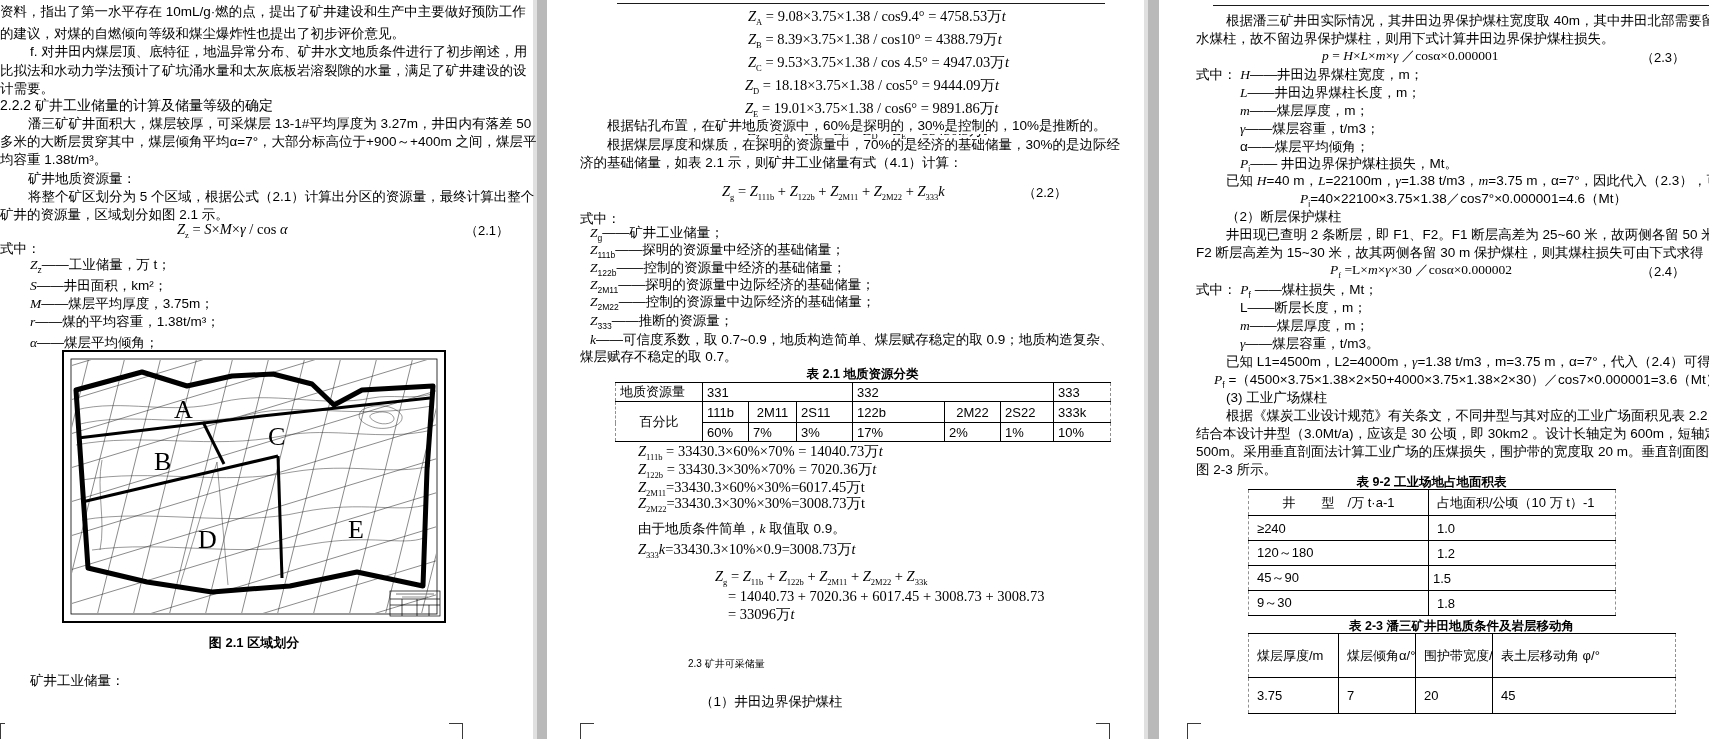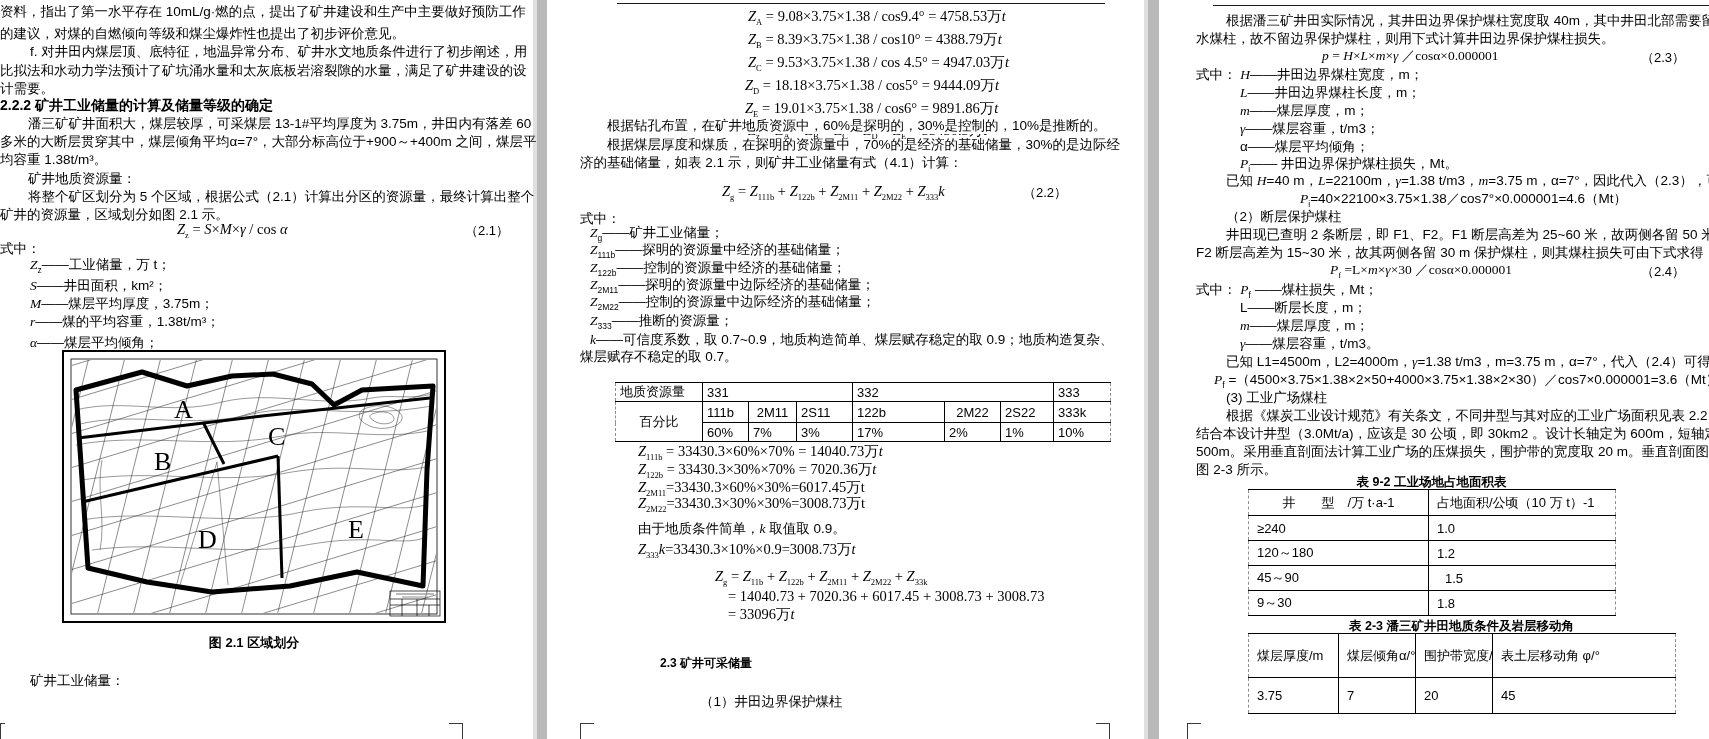--- a/index.html
+++ b/index.html
@@ -2,21 +2,21 @@
 <html><head>
 <meta charset="utf-8">
 <style>
   html,body{margin:0;padding:0;background:#fff;}
   .canvas{position:relative;width:1709px;height:739px;background:#ffffff;overflow:hidden;
           font-family:"Liberation Sans",sans-serif;color:#000;}
   .page{position:absolute;top:0;height:739px;background:#fff;}
   .gutter{position:absolute;top:0;height:739px;background:#b9b9b9;border-left:4px solid #e0e0e0;}
   .topline{position:absolute;border-top:1.6px solid #1a1a1a;height:0;}
   .ln{position:absolute;white-space:nowrap;font-size:13.5px;line-height:17px;}
-  .b{font-weight:bold;}
+  .b{font-weight:normal;}
   .fm{font-family:"Liberation Serif",serif;font-size:14.5px;text-align:right;}
   .v{font-family:"Liberation Serif",serif;font-style:italic;}
   sub{font-size:8.5px;line-height:0;}
   .eqno{position:absolute;font-size:13px;white-space:nowrap;}
   .cap{position:absolute;text-align:center;font-weight:bold;font-size:13px;}
   .ttl{position:absolute;text-align:center;font-weight:bold;font-size:12.5px;white-space:nowrap;}
   table{border-collapse:collapse;position:absolute;table-layout:fixed;background:#fff;}
   td{border:1px solid #000;font-size:13px;font-weight:normal;text-align:left;
      padding:0 4px;overflow:hidden;white-space:nowrap;}
   td.ctr{text-align:center;}
@@ -41,21 +41,21 @@
 
   <div class="topline" style="left:617px;top:3px;width:488px;"></div>
   <div class="topline" style="left:1213px;top:5px;width:496px;"></div>
 
   <div class="ln" style="left:0;top:3px">资料，指出了第一水平存在 10mL/g·燃的点，提出了矿井建设和生产中主要做好预防工作</div>
   <div class="ln" style="left:0;top:25px">的建议，对煤的自燃倾向等级和煤尘爆炸性也提出了初步评价意见。</div>
   <div class="ln" style="left:0;top:62px">比拟法和水动力学法预计了矿坑涌水量和太灰底板岩溶裂隙的水量，满足了矿井建设的设</div>
   <div class="ln" style="left:30px;top:43px">f. 对井田内煤层顶、底特征，地温异常分布、矿井水文地质条件进行了初步阐述，用</div>
   <div class="ln" style="left:0;top:80px">计需要。</div>
   <div class="ln b" style="left:0;top:97px;font-size:14px">2.2.2 矿井工业储量的计算及储量等级的确定</div>
-  <div class="ln" style="left:28px;top:115px">潘三矿矿井面积大，煤层较厚，可采煤层 13-1#平均厚度为 3.75m，井田内有落差 60</div>
+  <div class="ln" style="left:28px;top:115px">潘三矿矿井面积大，煤层较厚，可采煤层 13-1#平均厚度为 3.27m，井田内有落差 50</div>
   <div class="ln" style="left:0;top:133px">多米的大断层贯穿其中，煤层倾角平均α=7°，大部分标高位于+900～+400m 之间，煤层平</div>
   <div class="ln" style="left:0;top:151px">均容重 1.38t/m³。</div>
   <div class="ln" style="left:28px;top:170px">矿井地质资源量：</div>
   <div class="ln" style="left:28px;top:188px">将整个矿区划分为 5 个区域，根据公式（2.1）计算出分区的资源量，最终计算出整个</div>
   <div class="ln" style="left:0;top:206px">矿井的资源量，区域划分如图 2.1 示。</div>
   <div class="ln fm" style="left:177px;top:221px"><span class="v">Z</span><sub>z</sub><span> = </span><span class="v">S</span><span>×</span><span class="v">M</span><span>×</span><span class="v">γ</span><span> / cos </span><span class="v">α</span></div>
   <div class="eqno" style="left:465px;top:222px">（2.1）</div>
   <div class="ln" style="left:0;top:240px">式中：</div>
   <div class="ln" style="left:30px;top:256px"><span class="v">Z</span><sub>z</sub><span>——工业储量，万 t；</span></div>
   <div class="ln" style="left:30px;top:277px"><span class="v">S</span><span>——井田面积，km²；</span></div>
@@ -151,20 +151,21 @@
   <div class="eqno" style="left:1023px;top:184px">（2.2）</div>
   <div class="ln" style="left:580px;top:210px">式中：</div>
   <div class="ln" style="left:590px;top:224px"><span class="v">Z</span><sub>g</sub><span>——矿井工业储量；</span></div>
   <div class="ln" style="left:590px;top:241px"><span class="v">Z</span><sub>111b</sub><span>——探明的资源量中经济的基础储量；</span></div>
   <div class="ln" style="left:590px;top:259px"><span class="v">Z</span><sub>122b</sub><span>——控制的资源量中经济的基础储量；</span></div>
   <div class="ln" style="left:590px;top:276px"><span class="v">Z</span><sub>2M11</sub><span>——探明的资源量中边际经济的基础储量；</span></div>
   <div class="ln" style="left:590px;top:293px"><span class="v">Z</span><sub>2M22</sub><span>——控制的资源量中边际经济的基础储量；</span></div>
   <div class="ln" style="left:590px;top:312px"><span class="v">Z</span><sub>333</sub><span>——推断的资源量；</span></div>
   <div class="ln" style="left:590px;top:331px"><span class="v">k</span><span>——可信度系数，取 0.7~0.9，地质构造简单、煤层赋存稳定的取 0.9；地质构造复杂、</span></div>
   <div class="ln" style="left:580px;top:348px">煤层赋存不稳定的取 0.7。</div>
+  <div class="ttl" style="left:615px;top:366px;width:495px">表 2.1  地质资源分类</div>
 
   <table style="left:615px;top:382px;width:495px">
     <colgroup>
         <col style="width:87px">
         <col style="width:46px">
         <col style="width:48px">
         <col style="width:56px">
               <col style="width:92px">
         <col style="width:56px">
         <col style="width:53px">
@@ -201,39 +202,39 @@
 
   <div class="ln fm" style="left:638px;top:443px"><span class="v">Z</span><sub>111b</sub><span> = 33430.3×60%×70% = 14040.73万</span><span class="v">t</span></div>
   <div class="ln fm" style="left:638px;top:461px"><span class="v">Z</span><sub>122b</sub><span> = 33430.3×30%×70% = 7020.36万</span><span class="v">t</span></div>
   <div class="ln fm" style="left:638px;top:479px"><span class="v">Z</span><sub>2M11</sub><span>=33430.3×60%×30%=6017.45万t</span></div>
   <div class="ln fm" style="left:638px;top:495px"><span class="v">Z</span><sub>2M22</sub><span>=33430.3×30%×30%=3008.73万t</span></div>
   <div class="ln" style="left:638px;top:520px"><span>由于地质条件简单，</span><span class="v">k</span><span> 取值取 0.9。</span></div>
   <div class="ln fm" style="left:638px;top:541px"><span class="v">Z</span><sub>333</sub><span class="v">k</span><span>=33430.3×10%×0.9=3008.73万</span><span class="v">t</span></div>
   <div class="ln fm" style="left:715px;top:568px"><span class="v">Z</span><sub>g</sub><span> = </span><span class="v">Z</span><sub>11b</sub><span> + </span><span class="v">Z</span><sub>122b</sub><span> + </span><span class="v">Z</span><sub>2M11</sub><span> + </span><span class="v">Z</span><sub>2M22</sub><span> + </span><span class="v">Z</span><sub>33k</sub></div>
   <div class="ln fm" style="left:728px;top:588px"><span>= 14040.73 + 7020.36 + 6017.45 + 3008.73 + 3008.73</span></div>
   <div class="ln fm" style="left:728px;top:606px"><span>= 33096万</span><span class="v">t</span></div>
-  <div class="ln b" style="left:660px;top:655px;font-size:12px">2.3 矿井可采储量</div>
+  <div class="ln b" style="left:688px;top:655px;font-size:10px">2.3 矿井可采储量</div>
   <div class="ln" style="left:700px;top:693px">（1）井田边界保护煤柱</div>
 
   <div class="ln" style="left:1226px;top:12px"><span>根据潘三矿井田实际情况，其井田边界保护煤柱宽度取 40m，其中井田北部需要留防</span></div>
   <div class="ln" style="left:1196px;top:30px"><span>水煤柱，故不留边界保护煤柱，则用下式计算井田边界保护煤柱损失。</span></div>
   <div class="ln fm" style="left:1322px;top:47px;font-size:13.5px"><span class="v">p</span><span> = </span><span class="v">H</span><span>×</span><span class="v">L</span><span>×</span><span class="v">m</span><span>×</span><span class="v">γ</span><span> ／cosα×0.000001</span></div>
   <div class="eqno" style="left:1641px;top:49px">（2.3）</div>
   <div class="ln" style="left:1196px;top:66px"><span>式中： </span><span class="v">H</span><span>——井田边界煤柱宽度，m；</span></div>
   <div class="ln" style="left:1240px;top:84px"><span class="v">L</span><span>——井田边界煤柱长度，m；</span></div>
   <div class="ln" style="left:1240px;top:102px"><span class="v">m</span><span>——煤层厚度，m；</span></div>
   <div class="ln" style="left:1240px;top:120px"><span class="v">γ</span><span>——煤层容重，t/m3；</span></div>
   <div class="ln" style="left:1240px;top:138px"><span>α——煤层平均倾角；</span></div>
   <div class="ln" style="left:1240px;top:155px"><span class="v">P</span><sub>i</sub><span>—— 井田边界保护煤柱损失，Mt。</span></div>
   <div class="ln" style="left:1226px;top:172px"><span>已知 </span><span class="v">H</span><span>=40 m，</span><span class="v">L</span><span>=22100m，</span><span class="v">γ</span><span>=1.38 t/m3，</span><span class="v">m</span><span>=3.75 m，α=7°，因此代入（2.3），可得：</span></div>
   <div class="ln" style="left:1300px;top:190px"><span class="v">P</span><sub>i</sub><span>=40×22100×3.75×1.38／cos7°×0.000001=4.6（Mt）</span></div>
   <div class="ln" style="left:1226px;top:208px"><span>（2）断层保护煤柱</span></div>
   <div class="ln" style="left:1226px;top:226px"><span>井田现已查明 2 条断层，即 F1、F2。F1 断层高差为 25~60 米，故两侧各留 50 米煤柱；</span></div>
   <div class="ln" style="left:1196px;top:244px"><span>F2 断层高差为 15~30 米，故其两侧各留 30 m 保护煤柱，则其煤柱损失可由下式求得：</span></div>
-  <div class="ln fm" style="left:1330px;top:261px;font-size:13.5px"><span class="v">P</span><sub>f</sub><span> =L×</span><span class="v">m</span><span>×</span><span class="v">γ</span><span>×30 ／cosα×0.000001</span></div>
+  <div class="ln fm" style="left:1330px;top:261px;font-size:13.5px"><span class="v">P</span><sub>f</sub><span> =L×</span><span class="v">m</span><span>×</span><span class="v">γ</span><span>×30 ／cosα×0.000002</span></div>
   <div class="eqno" style="left:1641px;top:263px">（2.4）</div>
   <div class="ln" style="left:1196px;top:281px"><span>式中： </span><span class="v">P</span><sub>f</sub><span> ——煤柱损失，Mt；</span></div>
   <div class="ln" style="left:1240px;top:299px"><span>L——断层长度，m；</span></div>
   <div class="ln" style="left:1240px;top:317px"><span class="v">m</span><span>——煤层厚度，m；</span></div>
   <div class="ln" style="left:1240px;top:335px"><span class="v">γ</span><span>——煤层容重，t/m3。</span></div>
   <div class="ln" style="left:1226px;top:353px"><span>已知 L1=4500m，L2=4000m，</span><span class="v">γ</span><span>=1.38 t/m3，m=3.75 m，α=7°，代入（2.4）可得：</span></div>
   <div class="ln" style="left:1214px;top:371px"><span class="v">P</span><sub>f</sub><span> =（4500×3.75×1.38×2×50+4000×3.75×1.38×2×30）／cos7×0.000001=3.6（Mt）</span></div>
   <div class="ln" style="left:1226px;top:389px"><span>(3) 工业广场煤柱</span></div>
   <div class="ln" style="left:1226px;top:407px"><span>根据《煤炭工业设计规范》有关条文，不同井型与其对应的工业广场面积见表 2.2。</span></div>
   <div class="ln" style="left:1196px;top:425px"><span>结合本设计井型（3.0Mt/a)，应该是 30 公顷，即 30km2 。设计长轴定为 600m，短轴定为</span></div>
@@ -254,21 +255,21 @@
     <tr style="height:25px">
       <td class="dashL" style="padding-left:8px">≥240</td>
       <td class="dashR" style="padding-left:8px">1.0</td>
     </tr>
     <tr style="height:25px">
       <td class="dashL" style="padding-left:8px">120～180</td>
       <td class="dashR" style="padding-left:8px">1.2</td>
     </tr>
     <tr style="height:25px">
       <td class="dashL" style="padding-left:8px">45～90</td>
-      <td class="dashR" style="padding-left:16px">1.5</td>
+      <td class="dashR" style="padding-left:4px">1.5</td>
     </tr>
     <tr style="height:25px">
       <td class="dashL" style="padding-left:8px">9～30</td>
       <td class="dashR" style="padding-left:8px">1.8</td>
     </tr>
   </tbody>
     </table>
 
   <div class="ttl" style="left:1248px;top:618px;width:427px">表 2-3   潘三矿井田地质条件及岩层移动角</div>
   <table style="left:1248px;top:633px;width:427px">

